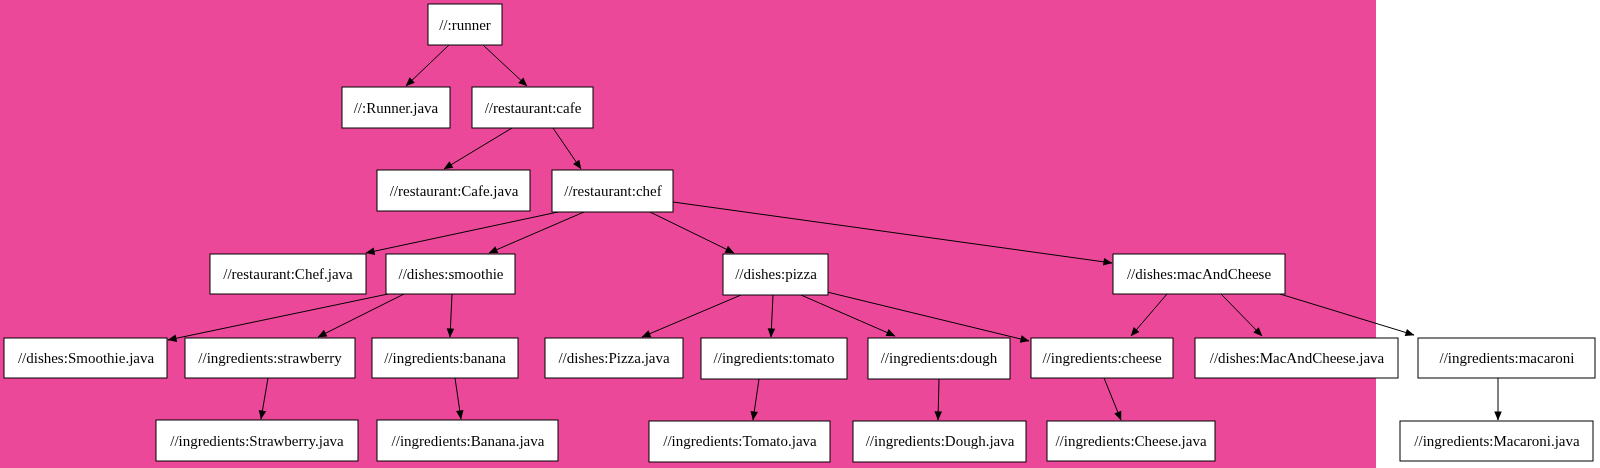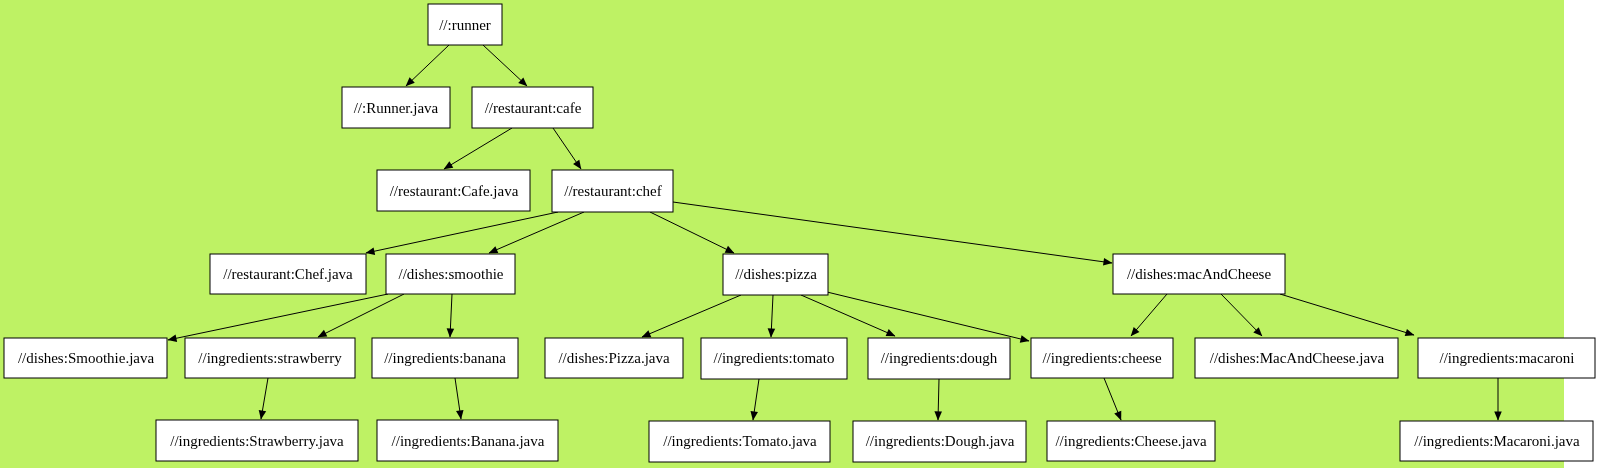--- a/index.html
+++ b/index.html
@@ -6,23 +6,23 @@
     margin: 0;
     padding: 0;
     background: #ffffff;
     width: 1600px;
     height: 468px;
     overflow: hidden;
     font-family: "Liberation Serif", "DejaVu Serif", serif;
   }
   .graph-wrap {
     position: relative;
-    width: 1564px;
+    width: 1376px;
     height: 468px;
-    background: #bef264;
+    background: #ec4899;
   }
   svg { display: block; }
   .node rect {
     fill: #ffffff;
     stroke: #000000;
     stroke-width: 1;
   }
   .nlabel {
     fill: #000000;
     font-family: "Liberation Serif", "DejaVu Serif", serif;

